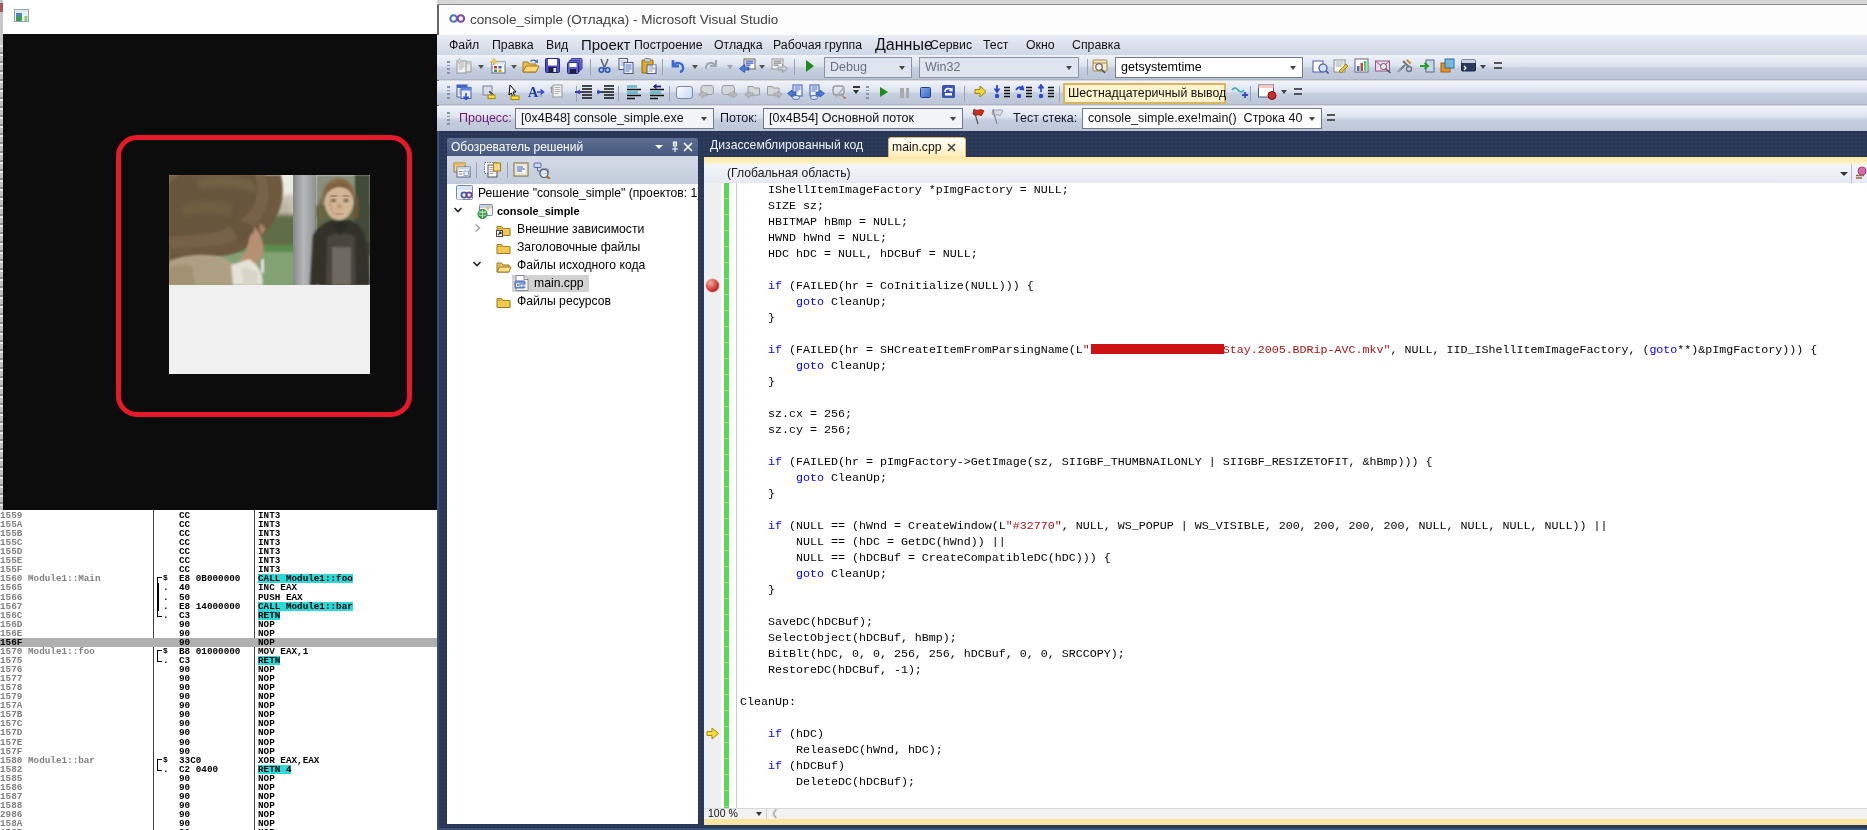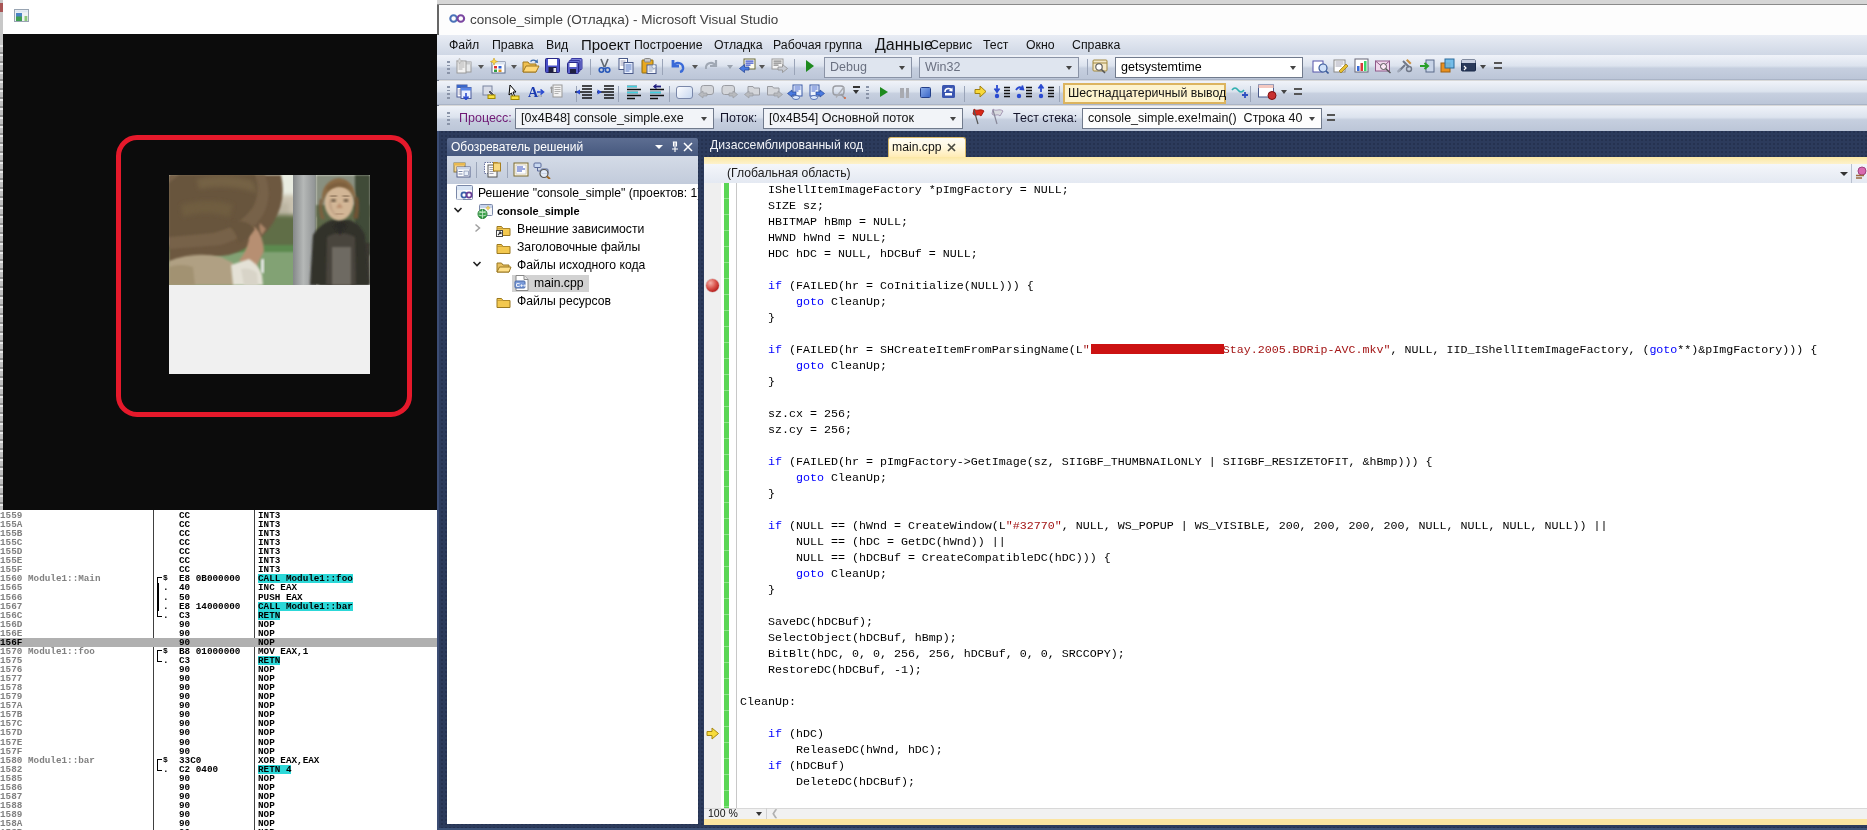--- a/index.html
+++ b/index.html
@@ -195,21 +195,21 @@
 <div class="a" style="left:258px;top:263.74px;height:9px;line-height:9px;color:#000">NOP</div>
 <div class="a" style="left:0;top:272.80px;height:9px;line-height:9px;color:#808080">1586</div>
 <div class="a" style="left:179px;top:272.80px;height:9px;line-height:9px;color:#000">90</div>
 <div class="a" style="left:258px;top:272.80px;height:9px;line-height:9px;color:#000">NOP</div>
 <div class="a" style="left:0;top:281.86px;height:9px;line-height:9px;color:#808080">1587</div>
 <div class="a" style="left:179px;top:281.86px;height:9px;line-height:9px;color:#000">90</div>
 <div class="a" style="left:258px;top:281.86px;height:9px;line-height:9px;color:#000">NOP</div>
 <div class="a" style="left:0;top:290.92px;height:9px;line-height:9px;color:#808080">1588</div>
 <div class="a" style="left:179px;top:290.92px;height:9px;line-height:9px;color:#000">90</div>
 <div class="a" style="left:258px;top:290.92px;height:9px;line-height:9px;color:#000">NOP</div>
-<div class="a" style="left:0;top:299.98px;height:9px;line-height:9px;color:#808080">1589</div>
+<div class="a" style="left:0;top:299.98px;height:9px;line-height:9px;color:#808080">2986</div>
 <div class="a" style="left:179px;top:299.98px;height:9px;line-height:9px;color:#000">90</div>
 <div class="a" style="left:258px;top:299.98px;height:9px;line-height:9px;color:#000">NOP</div>
 <div class="a" style="left:0;top:309.04px;height:9px;line-height:9px;color:#808080">158A</div>
 <div class="a" style="left:179px;top:309.04px;height:9px;line-height:9px;color:#000">90</div>
 <div class="a" style="left:258px;top:309.04px;height:9px;line-height:9px;color:#000">NOP</div>
 <div class="a" style="left:0;top:318.10px;height:9px;line-height:9px;color:#808080">158B</div>
 <div class="a" style="left:179px;top:318.10px;height:9px;line-height:9px;color:#000">90</div>
 <div class="a" style="left:258px;top:318.10px;height:9px;line-height:9px;color:#000">NOP</div>
 </div>
 <div class="a" style="left:437px;top:0;width:1430px;height:5px;background:#d6d6d6;border-bottom:1px solid #8a8a8a"></div>

